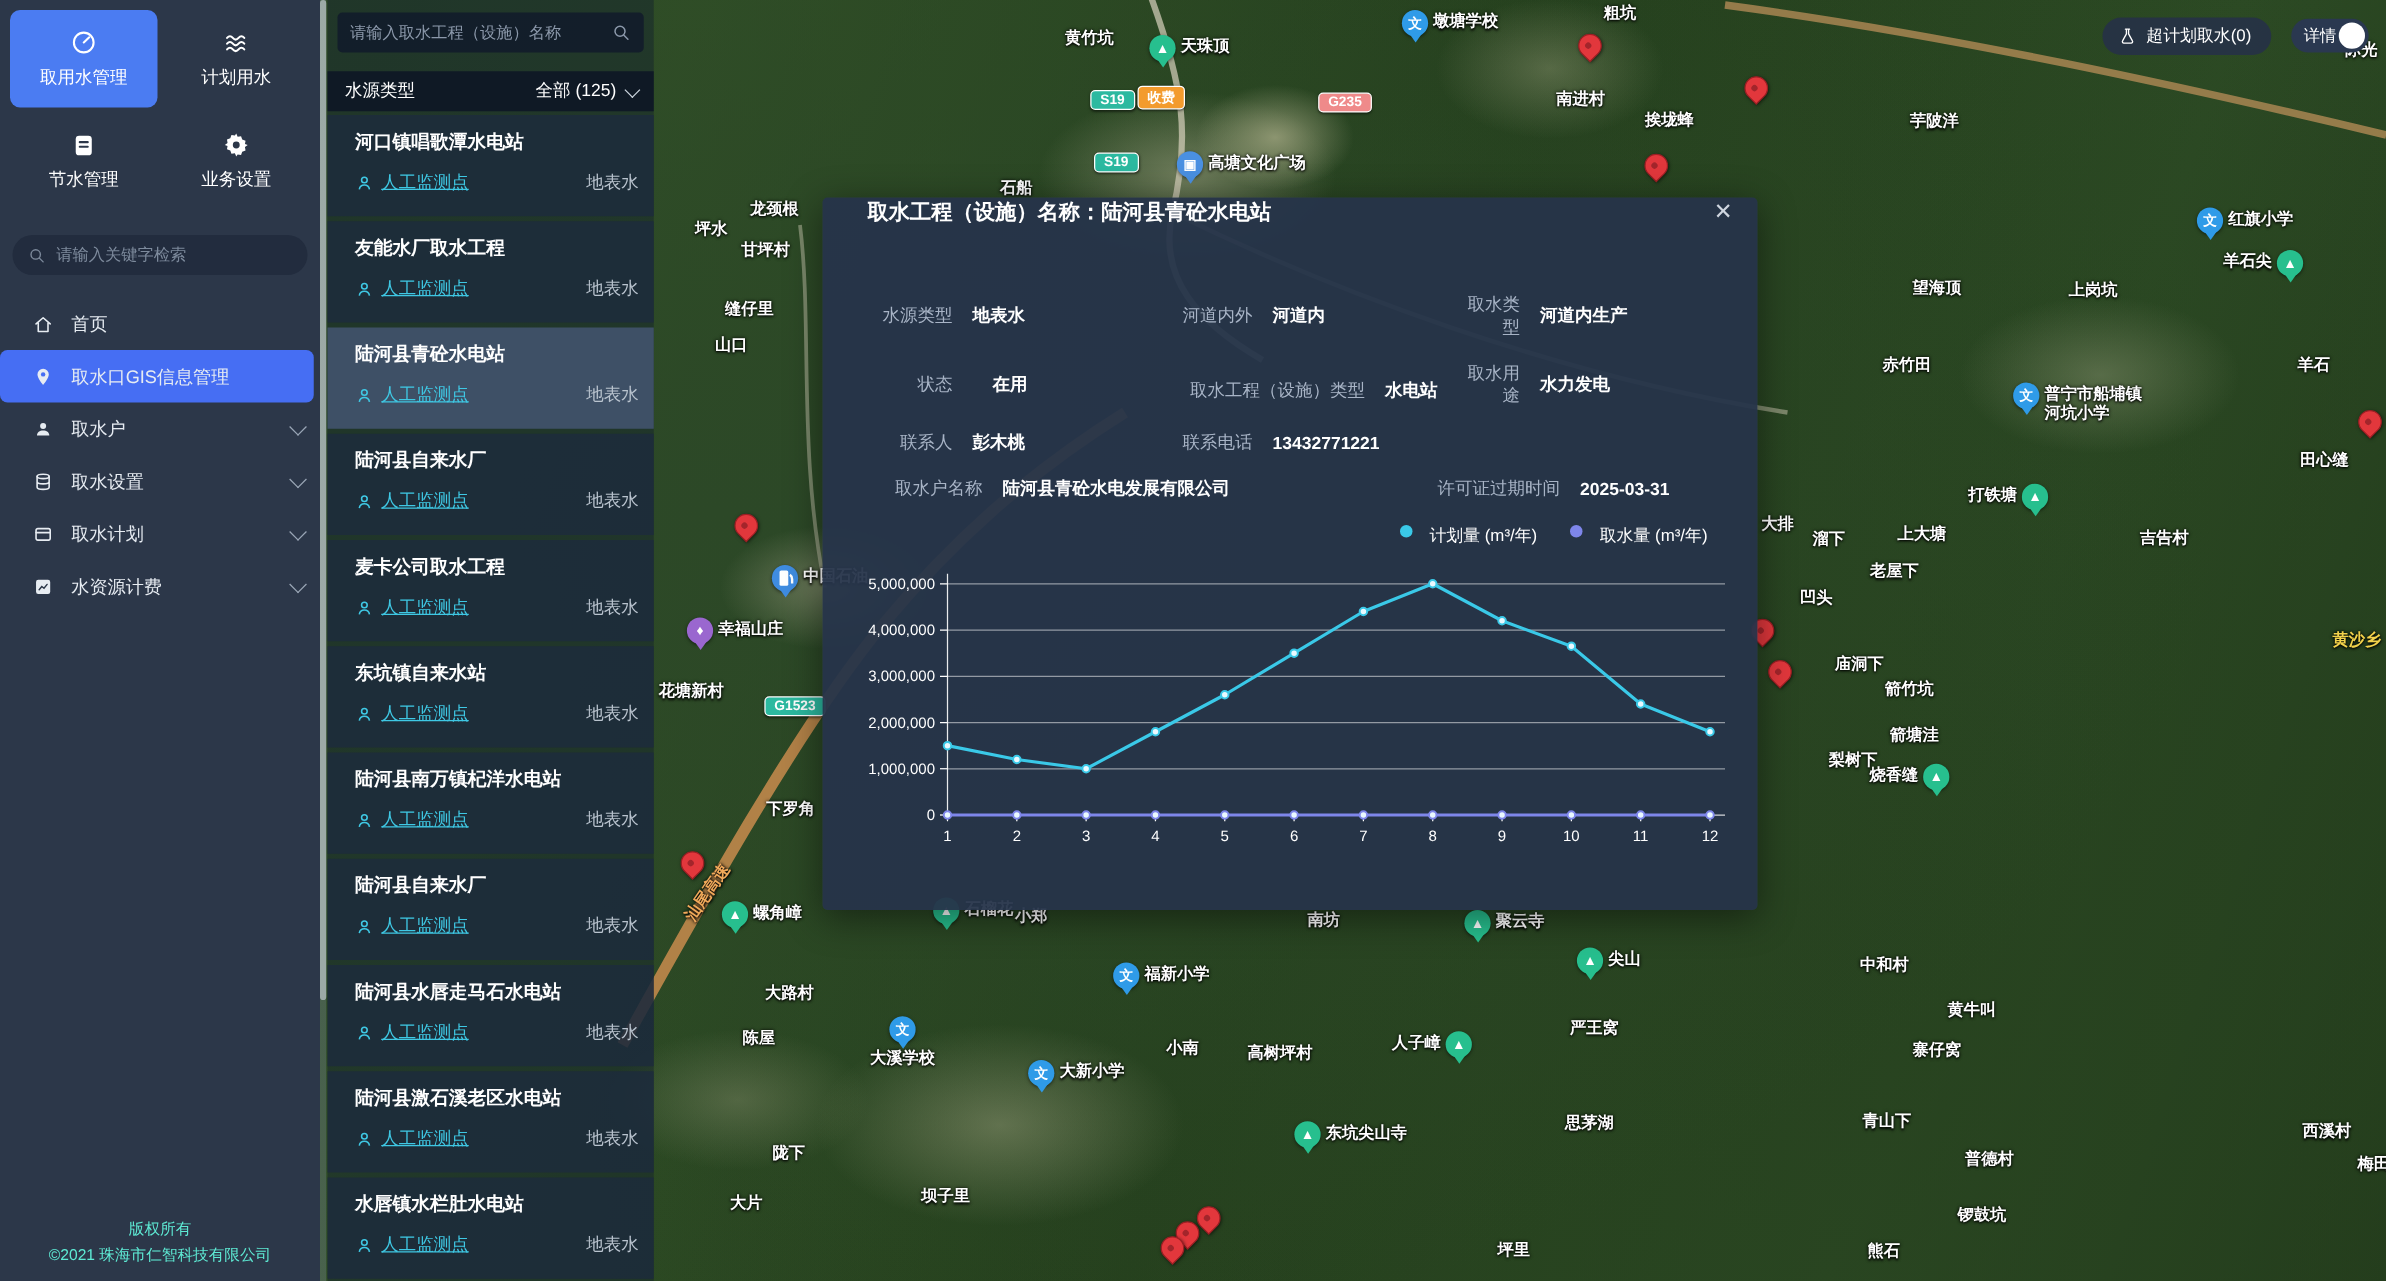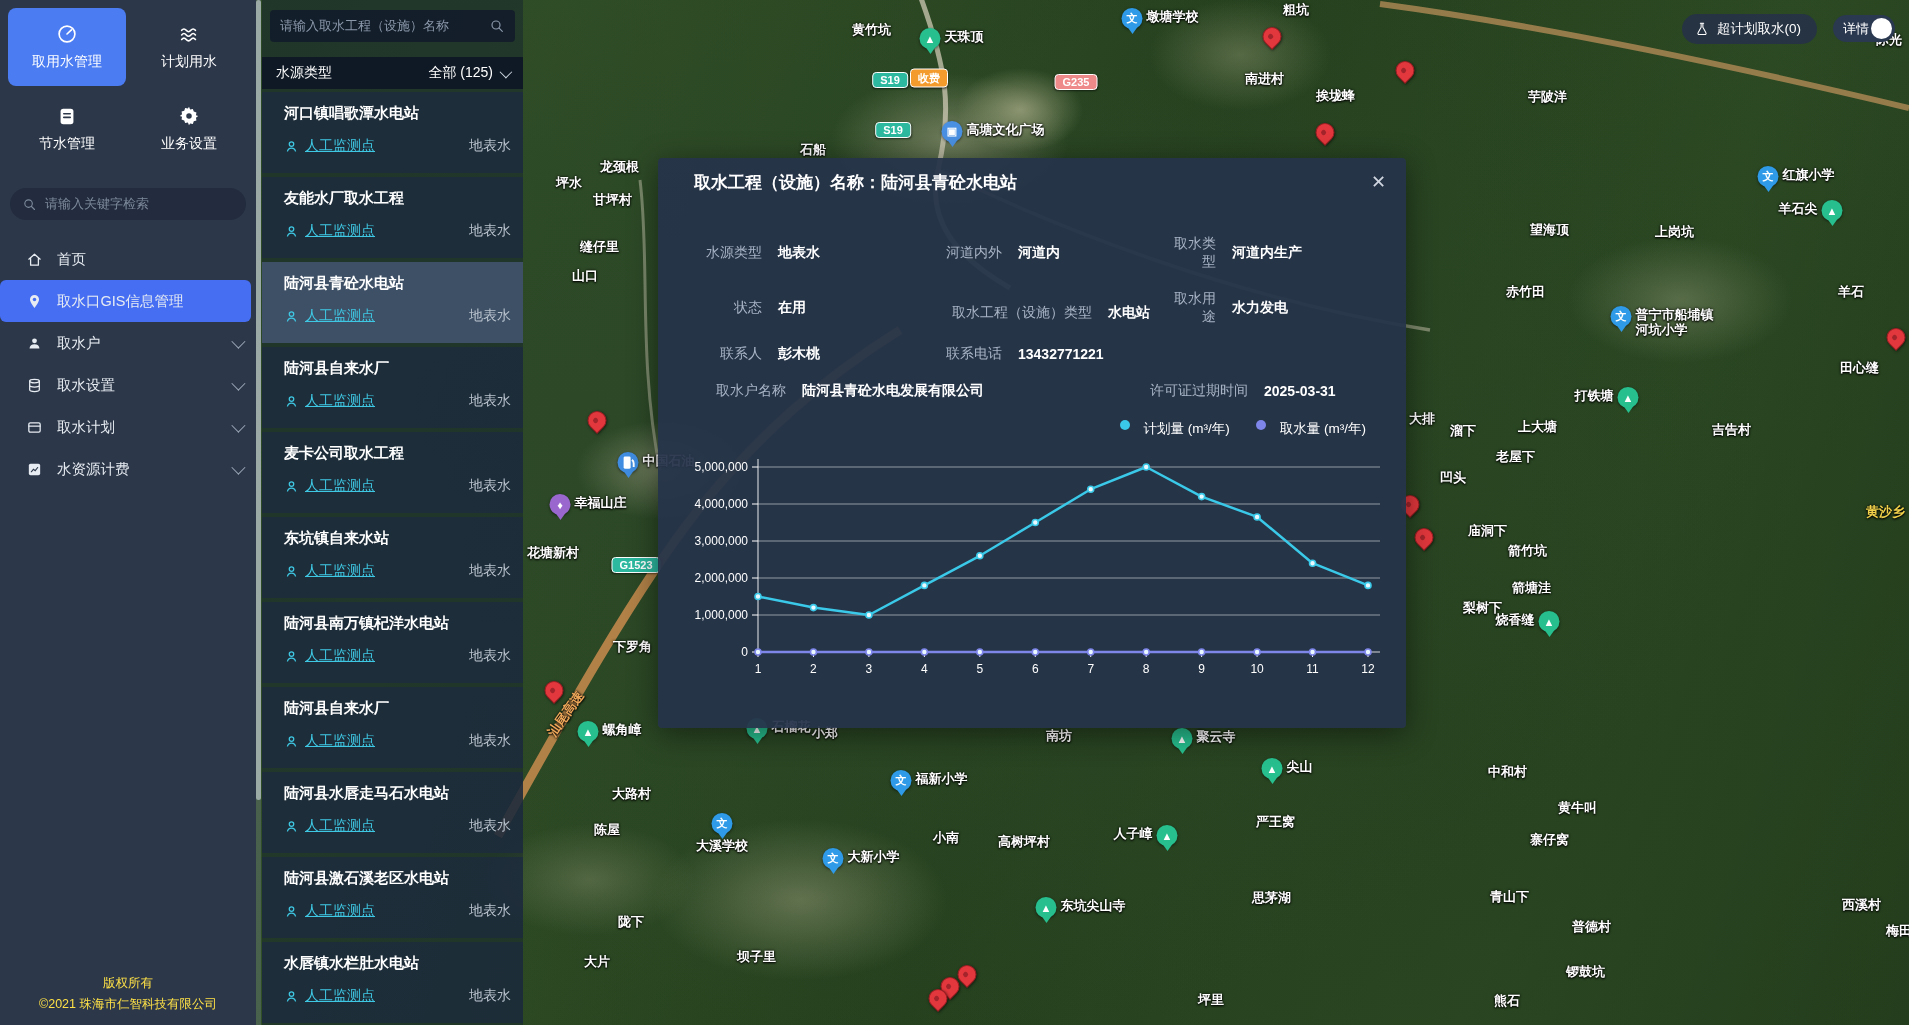--- a/index.html
+++ b/index.html
@@ -49,21 +49,21 @@
   .ico{display:inline-flex;align-items:center;justify-content:center}
   .ico svg{width:100%;height:100%}
   #side-search{margin:12px 10px 4px;height:32px;background:#222c3e;border-radius:16px;
     display:flex;align-items:center;padding:0 12px;gap:8px;color:#7d8a9c;font-size:13px}
   #menu{margin-top:14px}
   .menu-item{height:42px;display:flex;align-items:center;padding:0 14px 0 26px;gap:14px;
     font-size:14.5px;color:#e7ecf2;cursor:pointer;position:relative}
   .menu-item.active{background:#466ef3;margin:0 5px 0 0;border-radius:6px}
   .menu-item .chev{margin-left:auto;width:9px;height:9px;border-right:1.6px solid #9aa6b6;
     border-bottom:1.6px solid #9aa6b6;transform:rotate(45deg) translateY(-2px)}
-  #copyright{margin-top:auto;text-align:center;color:#fde047;font-size:12.5px;line-height:1.7;
+  #copyright{margin-top:auto;text-align:center;color:#5eead4;font-size:12.5px;line-height:1.7;
     padding-bottom:10px}
   
   #panel{position:absolute;left:262px;top:0;width:261px;height:100%;z-index:9;
     background:rgba(18,30,46,.45)}
   #pscroll{position:absolute;left:256px;top:0;width:5px;height:100%;background:rgba(120,135,150,.35);z-index:9}
   #pscroll .thumb{position:absolute;top:0;left:0;width:100%;height:78%;background:rgba(225,232,240,.55);border-radius:3px}
   #panel-search{position:absolute;left:8px;top:10px;right:8px;height:32px;background:rgba(16,26,42,.85);
     border-radius:4px;display:flex;align-items:center;padding:0 10px;color:#8b98aa;font-size:13px}
   #panel-search .ph{flex:1}
   #filter-row{position:absolute;left:0;top:57px;width:100%;height:32px;background:rgba(13,22,36,.88);
@@ -81,21 +81,21 @@
   .lc-src{margin-left:auto;color:#b9c3ce;padding-right:12px}
   
   #overplan{position:absolute;left:1682px;top:14px;height:30px;z-index:15;background:rgba(38,50,70,.92);
     border-radius:16px;display:flex;align-items:center;gap:7px;padding:0 16px 0 12px;font-size:13.5px;cursor:pointer}
   #detail-toggle{position:absolute;left:1833px;top:15px;width:62px;height:27px;z-index:15;cursor:pointer;
     background:#2a3850;border-radius:14px;display:flex;align-items:center;font-size:13px;padding-left:10px;box-sizing:border-box}
   #detail-toggle .knob{position:absolute;right:3px;top:3px;width:21px;height:21px;border-radius:50%;background:#fff}
   
   #modal{position:absolute;left:658px;top:158px;width:748px;height:570px;z-index:20;
     background:rgba(38,52,74,.95);border-radius:4px;box-shadow:0 6px 30px rgba(0,0,0,.45)}
-  #modal-header{height:48px;display:flex;align-items:center;padding:0 20px 0 36px;font-size:17px;font-weight:600}
+  #modal-header{height:48px;display:flex;align-items:flex-start;padding:0 20px 0 36px;font-size:17px;font-weight:600}
   #modal-close{margin-left:auto;color:#cfd6e0;font-size:18px;cursor:pointer;font-weight:400}
   #fields{padding:10px 0 0 24px}
   .frow{display:flex;align-items:center;margin-top:19px;font-size:14px}
   .field{display:flex;align-items:center;flex:none}
   .f-label{color:#a8b4c6;text-align:right;flex:none}
   .f-value{margin-left:16px;font-weight:700;white-space:nowrap}
   
   #legend{position:absolute;left:0;right:40px;top:262px;display:flex;justify-content:flex-end;gap:26px;
     font-size:13.5px;color:#fff}
   .leg-item{display:flex;align-items:flex-start;gap:14px;cursor:pointer}
@@ -605,21 +605,21 @@
         <div class="field" style="width: 240px;">
           <span class="f-label" style="width:80px">河道内外</span>
                  <span class="f-value">河道内</span>
         </div>
         <div class="field">
           <span class="f-label" style="width:54px">取水类型</span>
                  <span class="f-value">河道内生产</span>
         </div>
       </div>
       <div class="frow">
-        <div class="field" style="width: 240px;">
+        <div class="field" style="width: 240px; gap: 16px;">
           <span class="f-label" style="width:80px">状态</span>
                  <span class="f-value">在用</span>
         </div>
         <div class="field" style="width: 240px; margin-top: 10px;">
           <span class="f-label" style="width:170px">取水工程（设施）类型</span>
                  <span class="f-value">水电站</span>
         </div>
         <div class="field">
           <span class="f-label" style="width:54px">取水用途</span>
                  <span class="f-value">水力发电</span>

